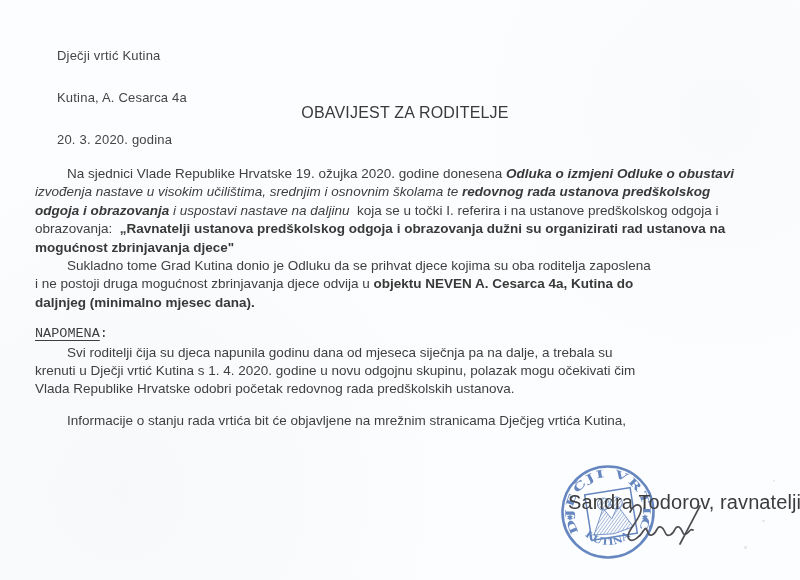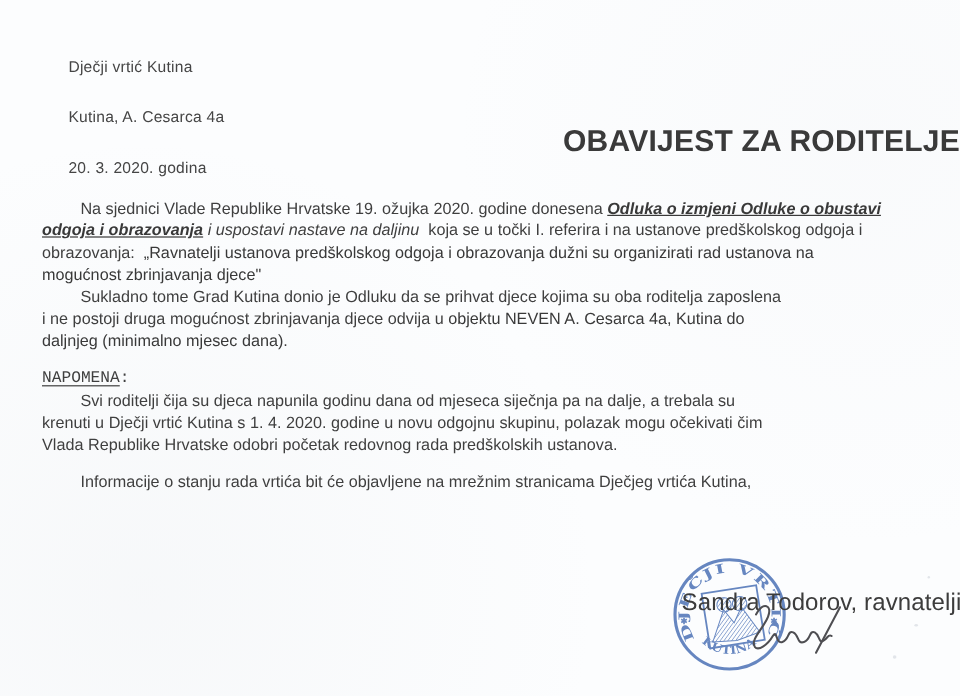--- a/index.html
+++ b/index.html
@@ -19,34 +19,34 @@
   
   .header{
     position:absolute;left:57px;top:21px;
     font-size:13px;line-height:14px;color:#454545;
     white-space:pre;
   }
   .header div{letter-spacing:0.2px;}
   
   .title{
     position:absolute;left:10px;right:0;top:104px;
-    text-align:right;font-weight:bold;font-size:25px;
+    text-align:center;font-weight:normal;font-size:16px;
     letter-spacing:0.2px;color:#3a3a3a;
   }
   
   .doc-body{
     position:absolute;left:35px;top:165px;right:20px;
     font-size:13.5px;line-height:18.4px;color:#3f3f3f;
   }
   .line{white-space:pre;}
   .line.indent{padding-left:32px;}
   .s-r{}
-  .s-b{font-weight:normal;color:#393939;}
+  .s-b{font-weight:bold;color:#393939;}
   .s-i{font-style:italic;}
-  .s-bi{font-weight:bold;font-style:italic;color:#393939;text-decoration:underline;}
+  .s-bi{font-weight:bold;font-style:italic;color:#393939;}
   .s-u{text-decoration:underline;text-underline-offset:2.5px;}
   
   .sig-name{
     position:absolute;left:568px;top:491px;
     font-size:20px;color:#3c3c3c;letter-spacing:0.1px;
     z-index:3;white-space:pre;
   }
   .stamp{position:absolute;left:558px;top:462px;z-index:1;opacity:0.85;}
   .stamp text{font-family:"DejaVu Serif", serif;font-weight:bold;fill:var(--stamp-blue);}
   .sig-scribble{position:absolute;left:620px;top:500px;z-index:4;}
@@ -64,20 +64,21 @@
   <div class="header">
     <div>Dječji vrtić Kutina</div>
     <div>Kutina, A. Cesarca 4a</div>
     <div>20. 3. 2020. godina</div>
   </div>
 
   <div class="title">OBAVIJEST ZA RODITELJE</div>
 
   <div class="doc-body">
       <div class="line indent"><span class="s-r">Na sjednici Vlade Republike Hrvatske 19. ožujka 2020. godine donesena </span><span class="s-bi">Odluka o izmjeni Odluke o obustavi</span></div>
+      <div class="line"><span class="s-i">izvođenja nastave u visokim učilištima, srednjim i osnovnim školama te </span><span class="s-bi">redovnog rada ustanova predškolskog</span></div>
       <div class="line"><span class="s-bi">odgoja i obrazovanja</span><span class="s-i"> i uspostavi nastave na daljinu</span><span class="s-r">  koja se u točki I. referira i na ustanove predškolskog odgoja i</span></div>
       <div class="line"><span class="s-r">obrazovanja:  </span><span class="s-b">„Ravnatelji ustanova predškolskog odgoja i obrazovanja dužni su organizirati rad ustanova na</span></div>
       <div class="line"><span class="s-b">mogućnost zbrinjavanja djece"</span></div>
       <div class="line indent"><span class="s-r">Sukladno tome Grad Kutina donio je Odluku da se prihvat djece kojima su oba roditelja zaposlena</span></div>
       <div class="line"><span class="s-r">i ne postoji druga mogućnost zbrinjavanja djece odvija u </span><span class="s-b">objektu NEVEN A. Cesarca 4a, Kutina do</span></div>
       <div class="line"><span class="s-b">daljnjeg (minimalno mjesec dana).</span></div>
       <div class="line" style="margin-top: 13px; font-family: Liberation Mono, monospace;"><span class="s-u">NAPOMENA</span><span class="s-r">:</span></div>
       <div class="line indent"><span class="s-r">Svi roditelji čija su djeca napunila godinu dana od mjeseca siječnja pa na dalje, a trebala su</span></div>
       <div class="line"><span class="s-r">krenuti u Dječji vrtić Kutina s 1. 4. 2020. godine u novu odgojnu skupinu, polazak mogu očekivati čim</span></div>
       <div class="line"><span class="s-r">Vlada Republike Hrvatske odobri početak redovnog rada predškolskih ustanova.</span></div>

